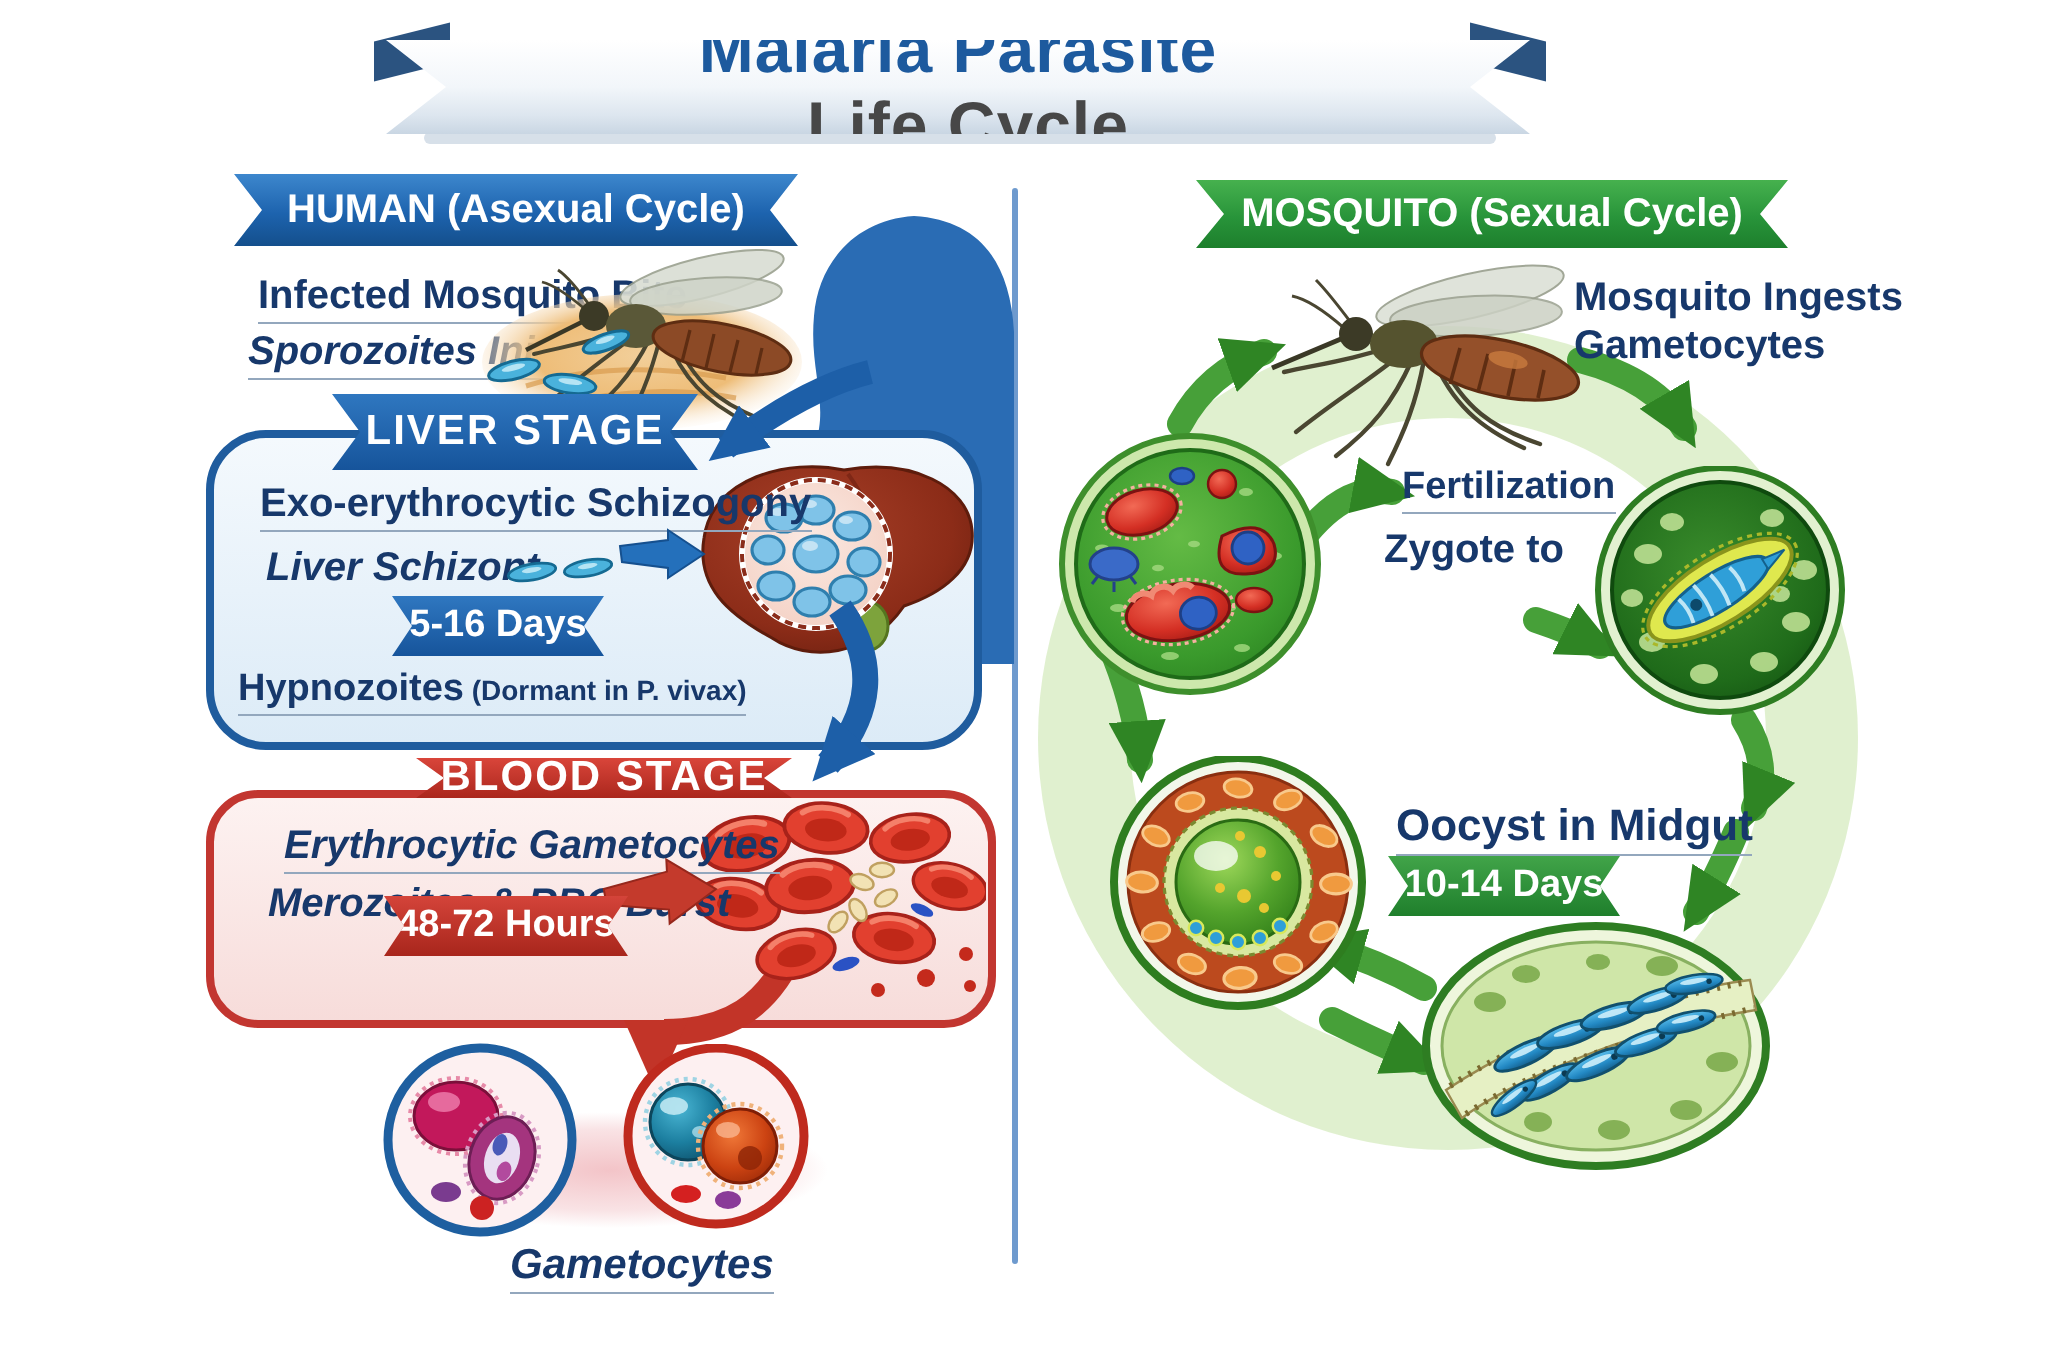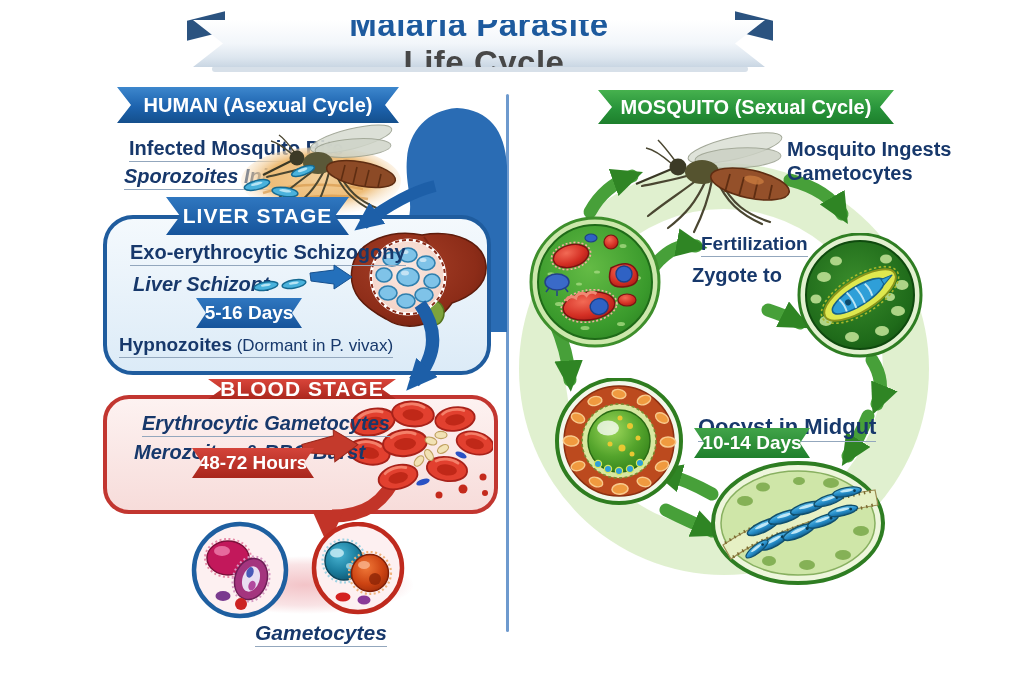--- a/index.html
+++ b/index.html
@@ -148,21 +148,21 @@
   <g transform="translate(42,7) rotate(-10)">
     <ellipse rx="12" ry="4" fill="#4ab2dc" stroke="#156a92" stroke-width="1.4"></ellipse>
     <ellipse cy="-1" rx="5" ry="1.3" fill="#c8ecf8" opacity=".85"></ellipse>
     </g>
 </svg>
 <svg class="abs z3" style="left:308px;top:264px;" width="46" height="26" viewBox="0 0 46 26">
   <path d="M2,9 L26,6 L26,1 L44,13 L26,25 L26,20 L3,17 Z" fill="#2470bb" stroke="#15508f" stroke-width="1"></path>
 </svg>
 <div class="ribbon blue-ribbon notch10 z3" style="left:196px;top:298px;width:106px;height:30px;font-size:19px;">5-16 Days</div>
 <div class="lbl navy u z3" style="left:119px;top:334px;font-size:19px;">
-  <span class="b">Hypnozoites</span><span style="font-size:17px;font-weight:normal;"> (Dormant in P. vivax)</span>
+  <span class="b">Hypnozoites</span><span style="font-size:14px;font-weight:bold;"> (Dormant in P. vivax)</span>
 </div>
 
 <svg class="abs z2" style="left:340px;top:223px;" width="152" height="120" viewBox="0 0 152 120">
   <defs>
     <radialGradient id="livg" cx="40%" cy="35%" r="75%">
       <stop offset="0%" stop-color="#a84028"></stop>
         <stop offset="70%" stop-color="#8c2c18"></stop>
       <stop offset="100%" stop-color="#6e2010"></stop>
     </radialGradient>
     <radialGradient id="schg" cx="45%" cy="40%" r="70%">
@@ -423,21 +423,21 @@
   <g transform="rotate(-32 66 62)">
     <ellipse cx="66" cy="62" rx="41" ry="16" fill="#dfe84e" stroke="#8a941c" stroke-width="2"></ellipse>
     <ellipse cx="66" cy="62" rx="44" ry="19" fill="none" stroke="#aab82a" stroke-width="1.6" stroke-dasharray="2.5 2.5"></ellipse>
     <ellipse cx="64" cy="62" rx="30" ry="9.5" fill="#2f9fd8" stroke="#14618c" stroke-width="1.6"></ellipse>
     <path d="M46,55 q2,7 0,14 M56,53 q2,9 0,18 M66,53 q2,9 0,18 M76,55 q2,7 0,14" stroke="#bfe6f5" stroke-width="2" fill="none"></path>
     <path d="M92,60 l12,2 l-12,4 z" fill="#2f9fd8" stroke="#14618c" stroke-width="1"></path>
     <circle cx="52" cy="62" r="3" fill="#0d4a6b"></circle>
   </g>
 </svg>
 
-<div class="lbl b u navy z2" style="left:698px;top:400px;font-size:22px;margin-top:14px;">Oocyst in Midgut</div>
+<div class="lbl b u navy z2" style="left:698px;top:400px;font-size:22px;">Oocyst in Midgut</div>
 <div class="ribbon green-ribbon notch10 z2" style="left:694px;top:428px;width:116px;height:30px;font-size:19px;">10-14 Days</div>
 
 <svg class="abs z2" style="left:552px;top:378px;" width="134" height="128" viewBox="0 0 134 128">
   <defs>
     <radialGradient id="ocg" cx="40%" cy="32%" r="78%">
       <stop offset="0%" stop-color="#9ed85a"></stop>
         <stop offset="55%" stop-color="#54a42c"></stop>
         <stop offset="100%" stop-color="#2f7d18"></stop>
     </radialGradient>
     <g id="obU">

